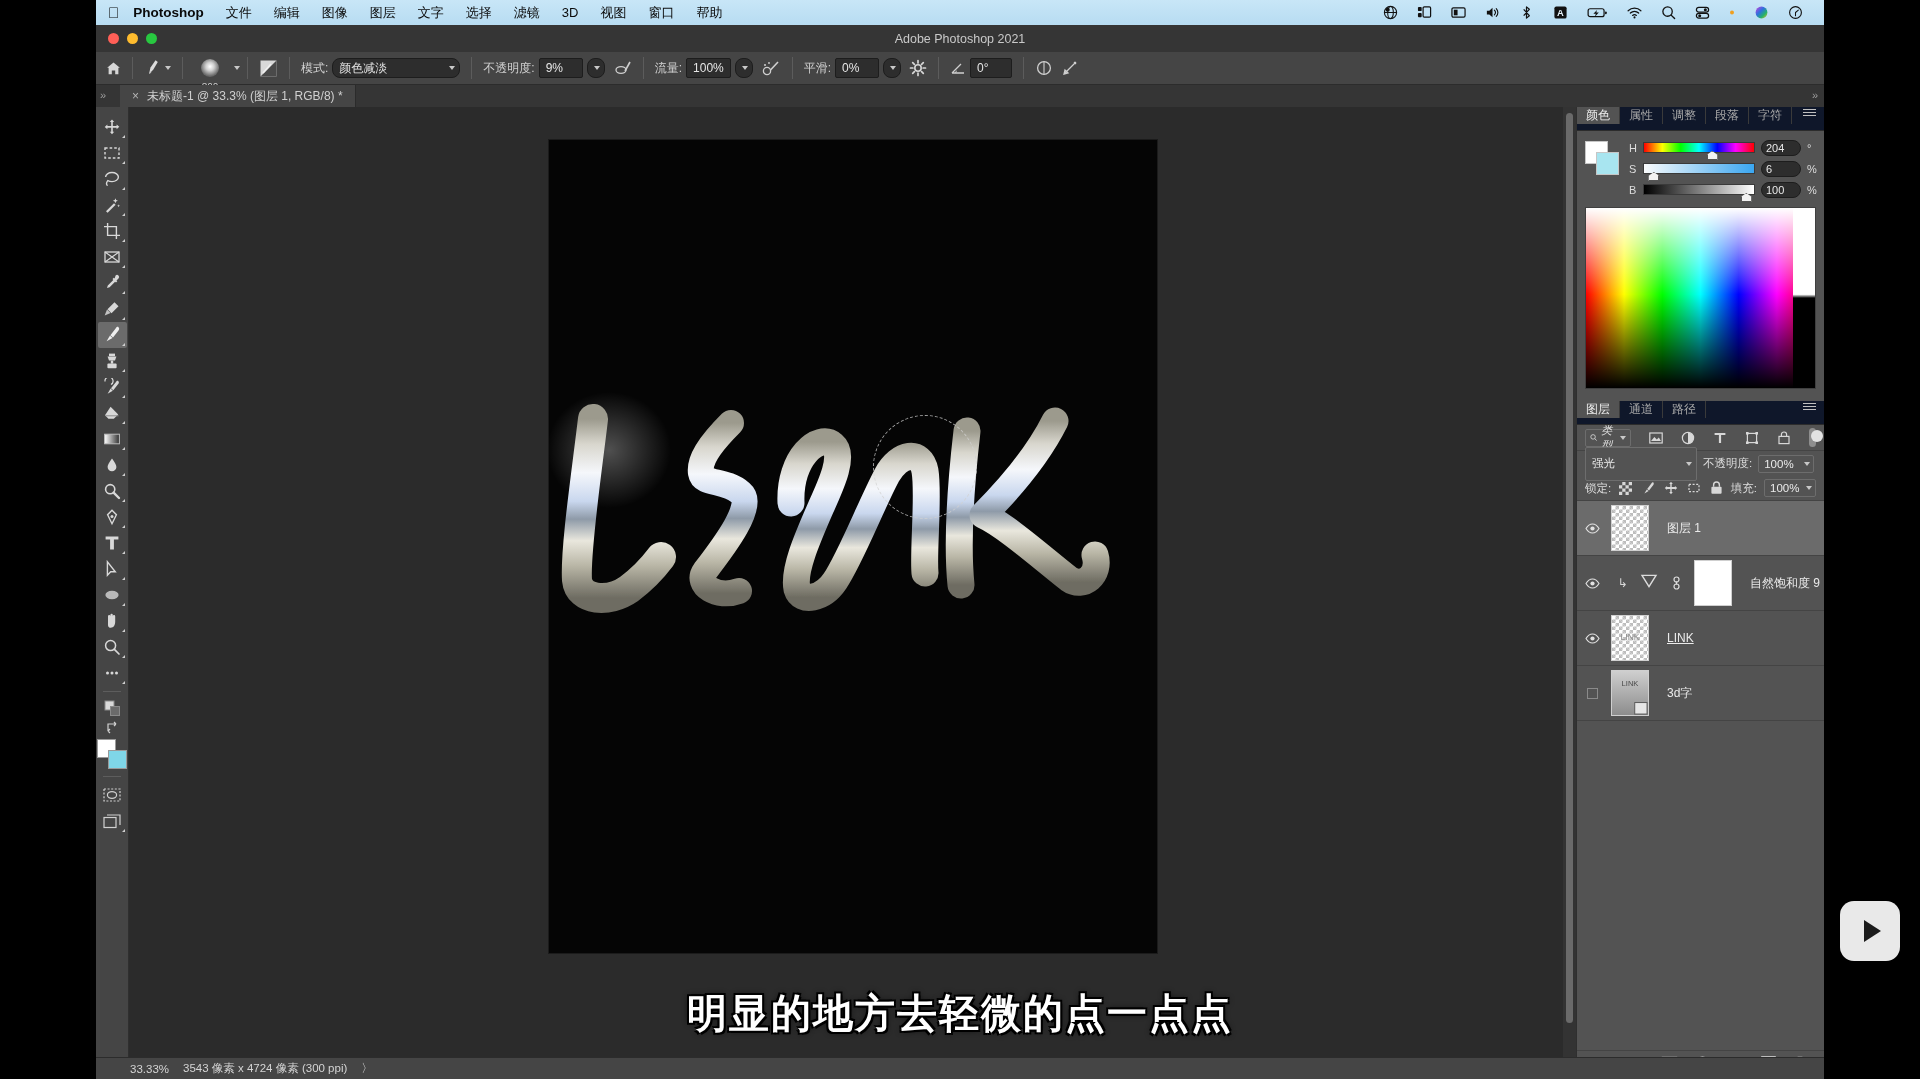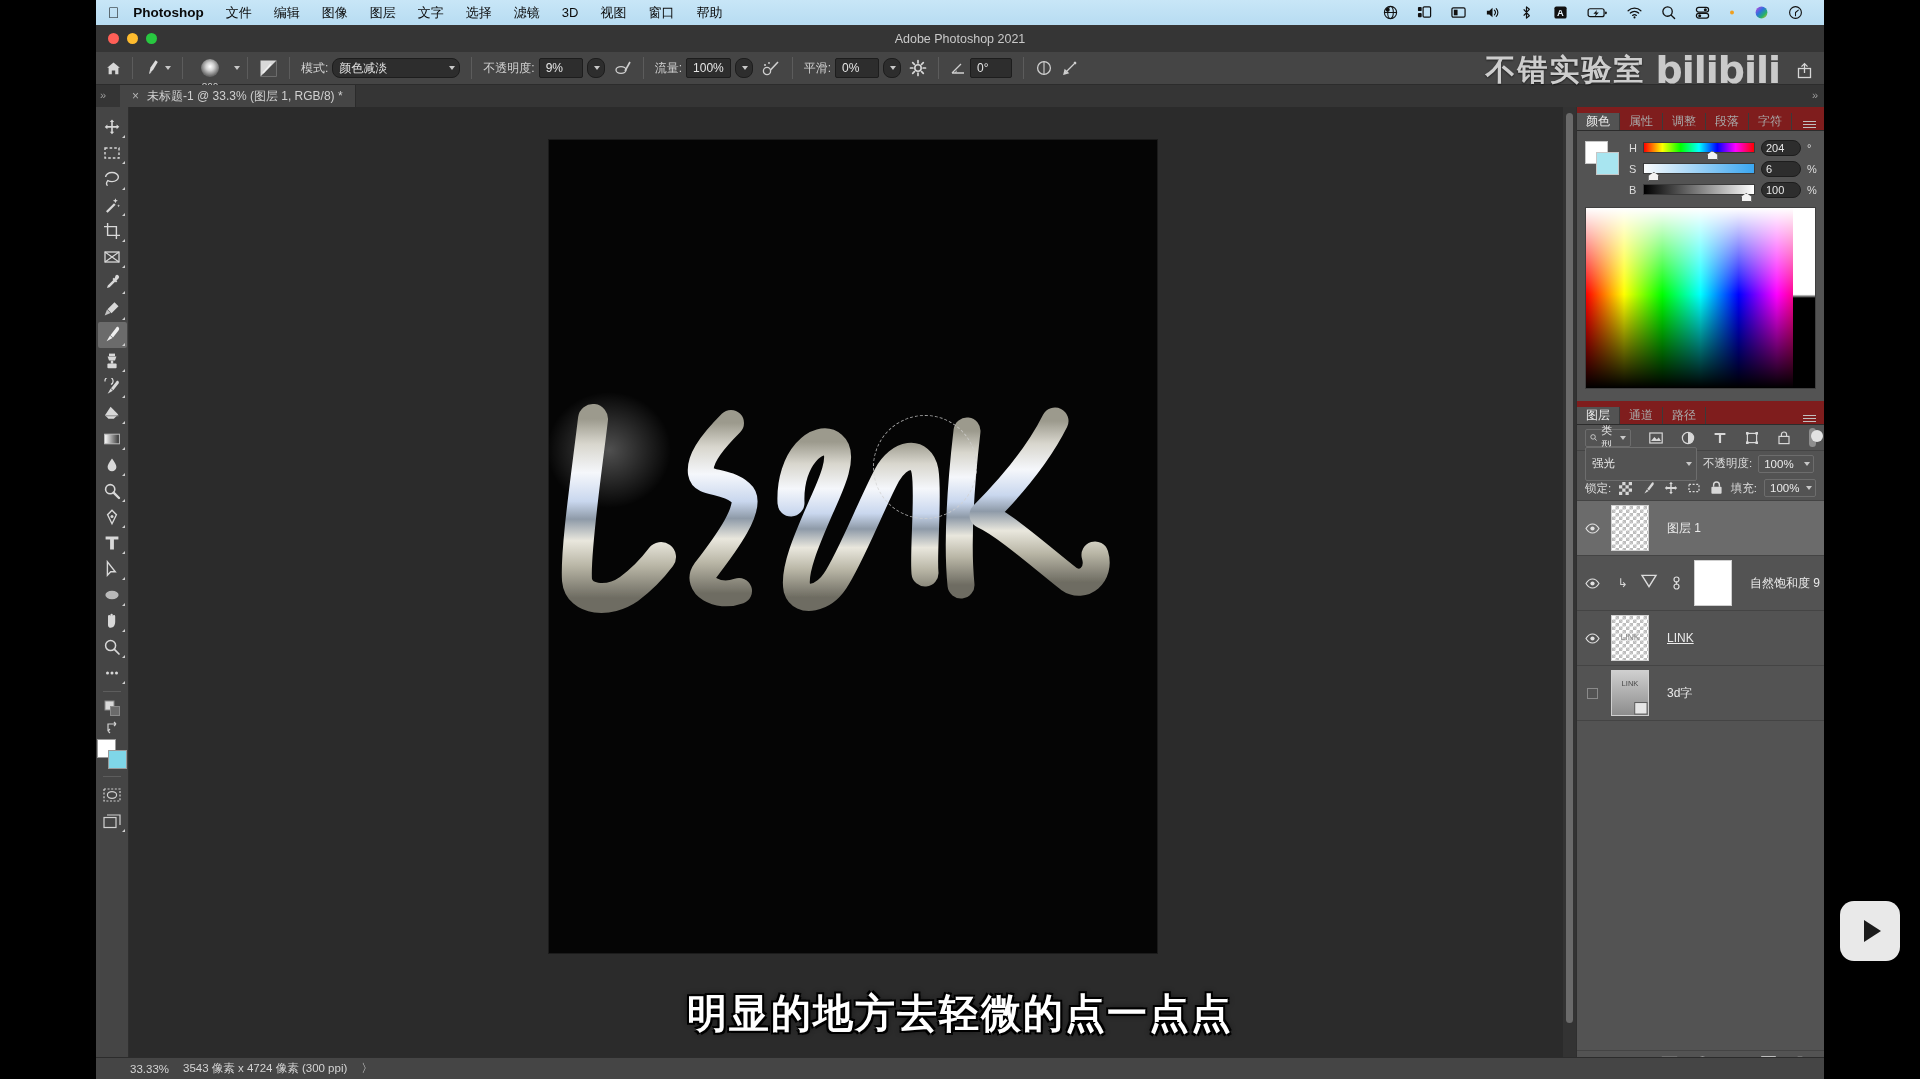--- a/index.html
+++ b/index.html
@@ -132,21 +132,21 @@
   .vscroll {
     position:absolute; right:0; top:0; width:13px; height:100%; background:#333;
   }
   .vscroll .thumb { position:absolute; top:6px; left:3px; width:7px; height:910px; background:#6a6a6a; border-radius:4px;}
   .hscroll { position:absolute; left:0; bottom:0; height:13px; width:100%; background:#333;}
   .hscroll .thumb { position:absolute; left:560px; top:3px; height:7px; width:370px; background:#6a6a6a; border-radius:4px;}
 
   
   .panels { width:248px; background:#535353; display:flex; flex-direction:column; border-left:1px solid #2f2f2f;}
   .panel-tabs {
-    height:24px; background:#7f1d1d; display:flex; align-items:flex-end; position:relative;
+    height:24px; background:#0f172a; display:flex; align-items:flex-start; position:relative;
     border-bottom:1px solid #2c2c2c;
   }
   .ptab {
     display:flex; align-items:center; padding:0 9px; font-size:12px; color:#a8a8a8;
     border-right:1px solid #3a3a3a;
   }
   .ptab.active { background:#535353; color:#ececec; }
   .pmenu { margin-left:auto; display:flex; align-items:center; padding:0 8px;}
   .pmenu i { display:block; width:13px; height:1.5px; background:#c0c0c0; margin:1.6px 0;}
 
@@ -178,20 +178,21 @@
       linear-gradient(90deg,#ff0000,#ffff00,#00ff00,#00ffff,#0000ff,#ff00ff,#ff0000);
   }
   .spectrum .gw { position:absolute; right:0; top:0; width:22px; height:100%;
       background:linear-gradient(180deg,#fff 0%,#fff 48%,#000 50%,#000 100%); }
 
   
   .layerspanel { flex:1; background:#535353; display:flex; flex-direction:column; min-height:0; }
   .lp-filter {
     height:26px; display:flex; align-items:center; gap:18px; padding:0 8px;
     border-bottom:1px solid #444;
+    font-style:italic;
   }
   .filter-select {
     background:#535353; border:1px solid #6d6d6d; height:18px; border-radius:2px;
     display:flex; align-items:center; gap:4px; padding:0 4px; color:#e2e2e2; font-size:11px; width:70px;
   }
   .lp-icon { width:17px; height:17px; display:flex; align-items:center; justify-content:center;}
   .toggle-pill { width:15px; height:19px; border-radius:8px; background:#8e8e8e; position:relative;}
   .toggle-pill b { position:absolute; top:1.5px; left:1.5px; width:12px; height:12px; border-radius:50%; background:#e2e2e2;}
   .lp-blend {
     height:25px; display:flex; align-items:center; gap:6px; padding:0 8px;
@@ -487,30 +488,20 @@
             <path d="M9 2.6v12.8" stroke="#cfcfcf" stroke-width="1.1"></path>
           </svg>
       </div>
       <div class="ob-item">
         <svg width="18" height="18" viewBox="0 0 18 18">
             <path d="M3 15l12-12M3 15l4-1-3-3z" stroke="#cfcfcf" stroke-width="1.3" fill="none"></path>
             <path d="M13 3l2 2" stroke="#cfcfcf" stroke-width="1.3"></path>
           </svg>
       </div>
 
-      <div class="wm">
-        <span class="wm-text">不错实验室</span>
-        <span class="wm-bili">bilibili</span>
-        <span class="ico-btn" style="margin-left:4px">
-          <svg width="17" height="17" viewBox="0 0 17 17">
-              <rect x="2.5" y="6.5" width="12" height="9" fill="none" stroke="#d6d6d6" stroke-width="1.3"></rect>
-              <path d="M8.5 11V1.8M5.5 4.6L8.5 1.6l3 3" fill="none" stroke="#d6d6d6" stroke-width="1.3"></path>
-            </svg>
-        </span>
-      </div>
     </div>
 
     <div class="tabstrip">
       <span class="tab-arrow">»</span>
       <div class="doctab">
         <span class="x">×</span>
         <span>未标题-1 @ 33.3% (图层 1, RGB/8) *</span>
       </div>
       <span class="tab-arrow-r">»</span>
     </div>

